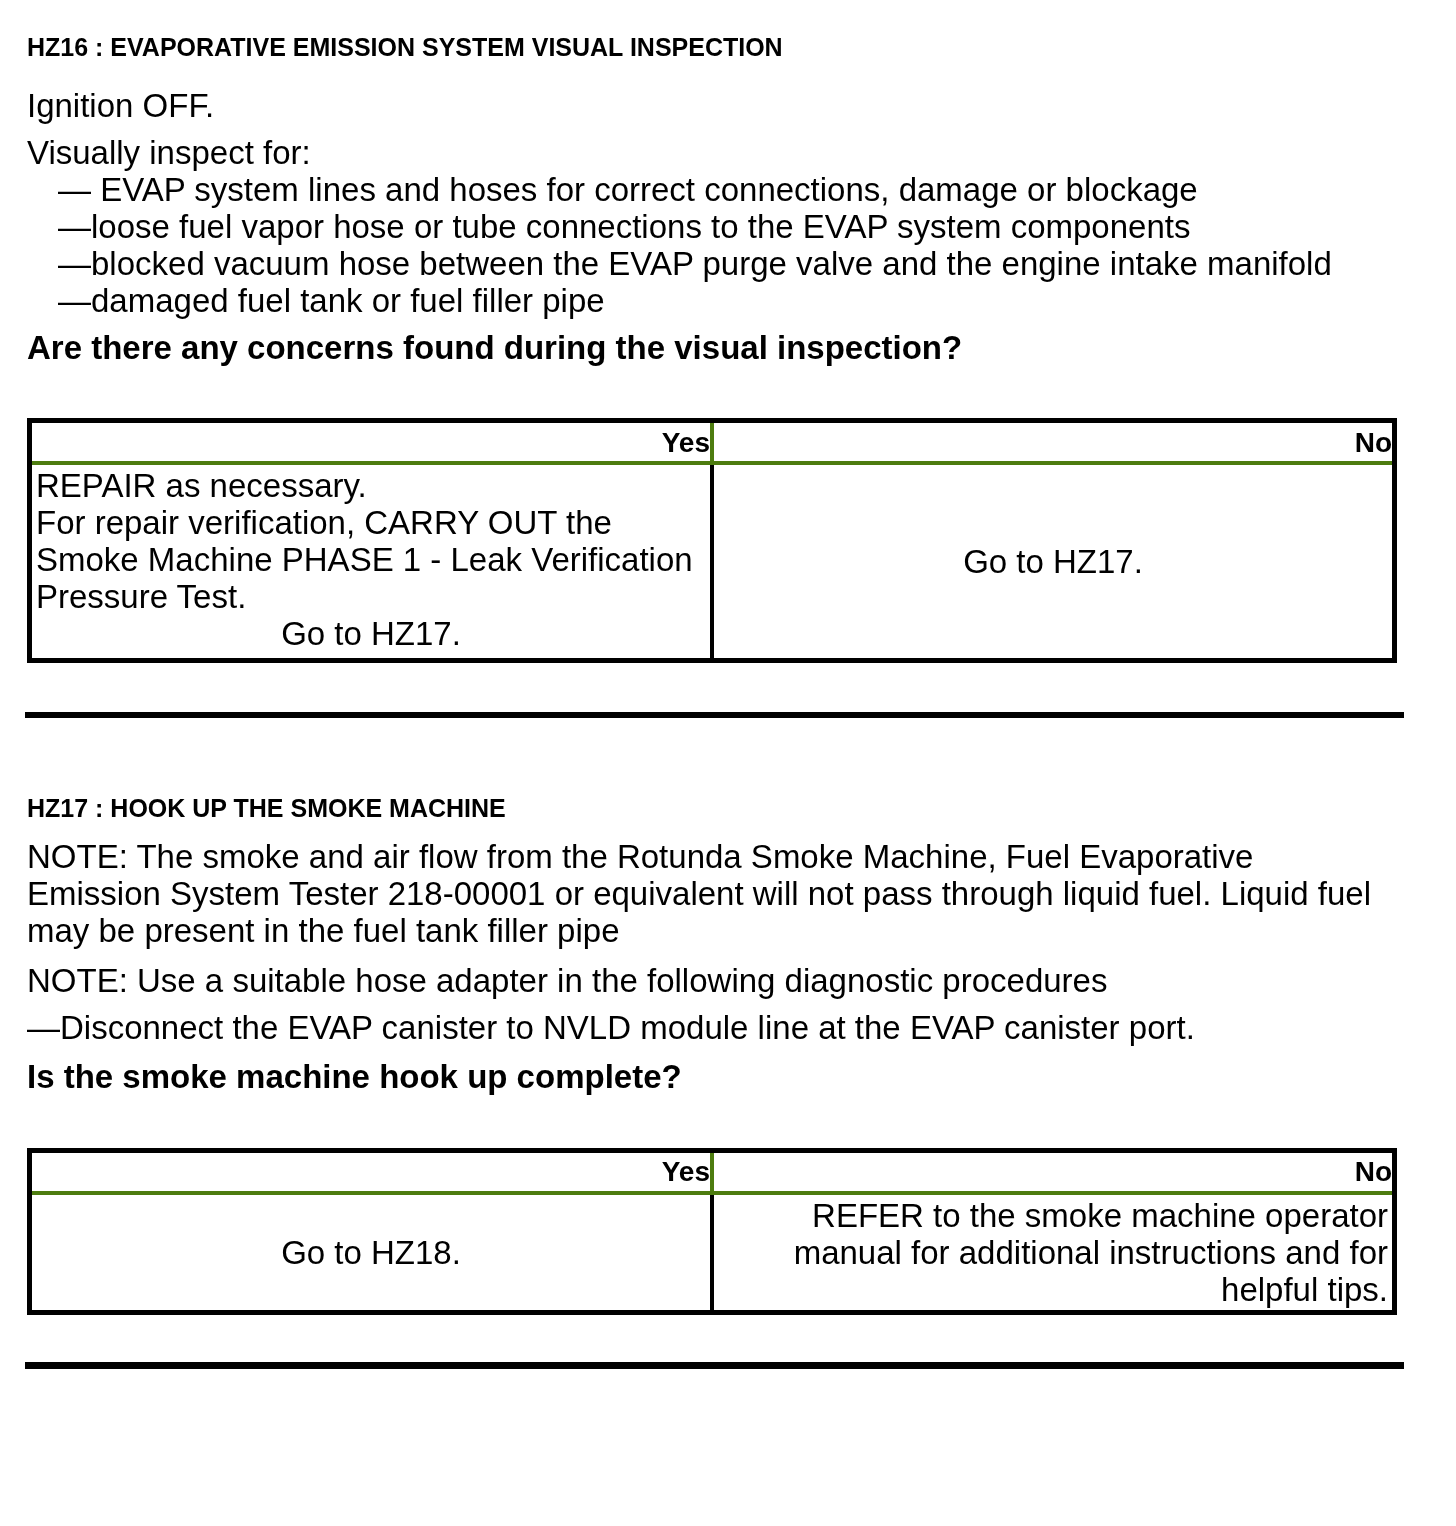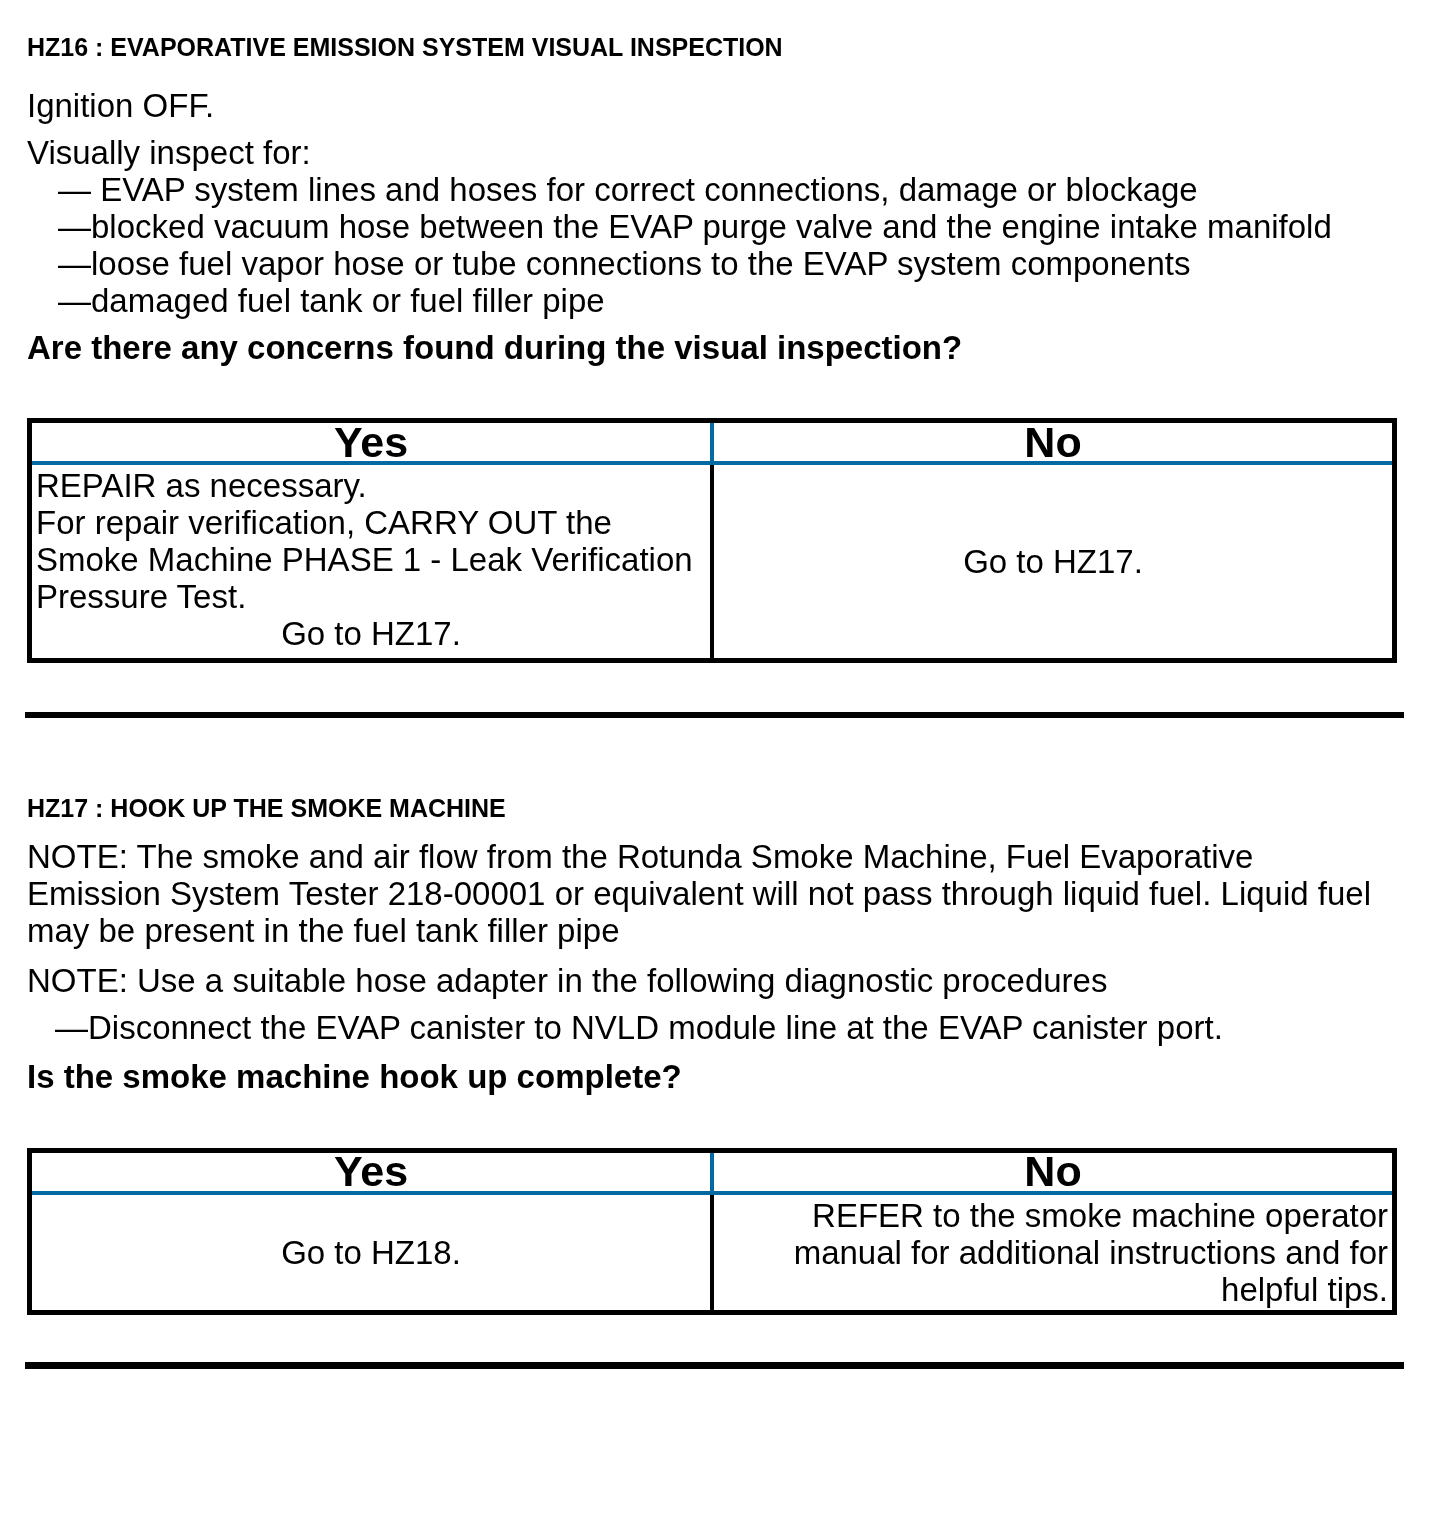--- a/index.html
+++ b/index.html
@@ -38,25 +38,25 @@
   .p-ignition { margin-bottom: 10px; }
   .dash-item { margin-left: 31px; width: 1331px; }
   .decision-table {
     border-collapse: collapse;
     table-layout: fixed;
     width: 1370px;
     margin-top: 52px;
     border: 5px solid #000000;
   }
   .decision-table th {
-    border: 4px solid #0369a1;
-    font-size: 43px;
+    border: 4px solid #4d7c0f;
+    font-size: 28px;
     line-height: 37px;
     font-weight: bold;
-    text-align: center;
+    text-align: right;
     vertical-align: middle;
     height: 38px;
     padding: 0;
   }
   .decision-table td {
     border: 4px solid #000000;
     font-size: 33px;
     line-height: 37px;
     padding: 2px 4px;
   }
@@ -70,41 +70,41 @@
     width: 1381px;
     height: 6px;
     background: #000000;
     margin: 49px 0 0 -2px;
   }
   .rule-2 { height: 7px; margin-top: 47px; }
   .h-hz17 { margin-top: 76px; }
   .p-note1   { margin-top: 16px; }
   .p-note2   { margin-top: 13px; }
   .p-connect { margin-top: 10px; }
-  .p-dash1   { margin-top: 10px; margin-left: 28px; }
+  .p-dash1   { margin-top: 10px; }
   .p-dash2   { margin-left: 36px; width: 1326px; }
   .q-hz17    { margin-top: 12px; }
   .table-2   { margin-top: 53px; }
 </style>
 </head>
 <body>
 
 <div class="page">
 
   <section>
     <h2 class="step-heading mb-after-h16">HZ16 : EVAPORATIVE EMISSION SYSTEM VISUAL INSPECTION</h2>
 
     <p class="body-text p-ignition">Ignition OFF.</p>
 
     <p class="body-text">Visually inspect for:</p>
 
     <div>
       <p class="body-text dash-item">— EVAP system lines and hoses for correct connections, damage or blockage</p>
+      <p class="body-text dash-item">—loose fuel vapor hose or tube connections to the EVAP system components</p>
       <p class="body-text dash-item">—blocked vacuum hose between the EVAP purge valve and the engine intake manifold</p>
-      <p class="body-text dash-item">—loose fuel vapor hose or tube connections to the EVAP system components</p>
       <p class="body-text dash-item">—damaged fuel tank or fuel filler pipe</p>
     </div>
 
     <p class="question">Are there any concerns found during the visual inspection?</p>
 
     <table class="decision-table">
       <thead>
         <tr>
           <th>Yes</th>
           <th>No</th>

